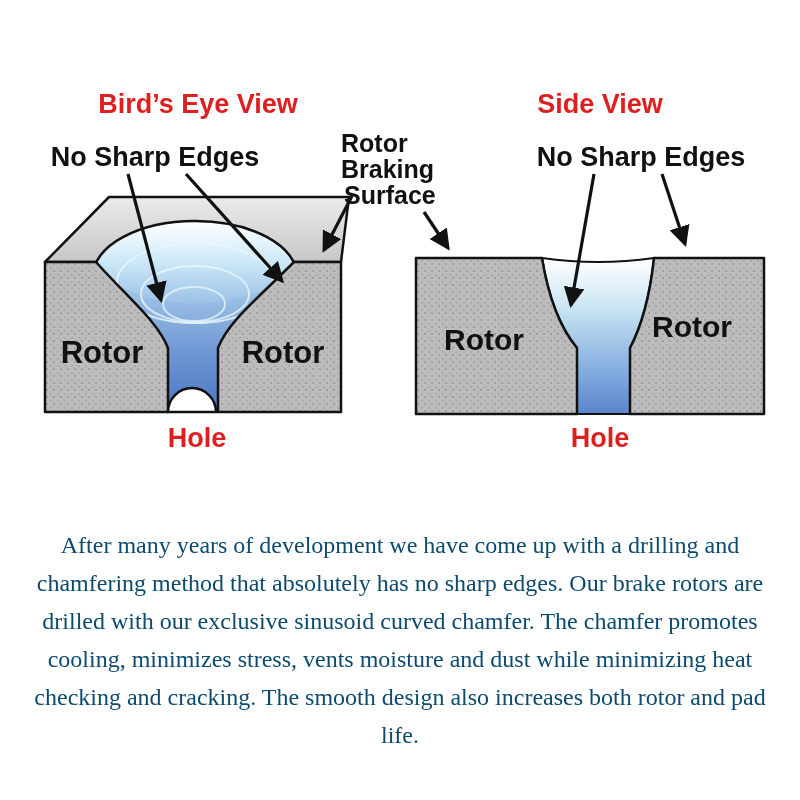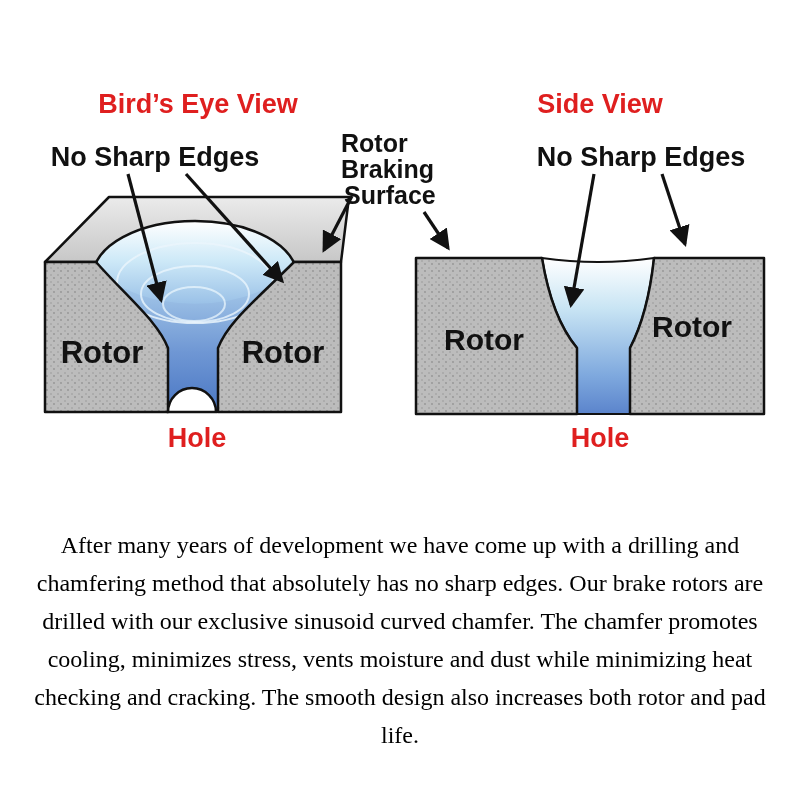--- a/index.html
+++ b/index.html
@@ -11,21 +11,21 @@
     overflow:hidden;
   }
   svg text{font-family:"Liberation Sans",sans-serif;}
   .t-red{font-weight:bold;}
   .t-black{fill:#111111;font-weight:bold;}
   .paragraph{
     position:absolute;
     left:18px;top:526px;width:764px;
     font-family:"Liberation Serif",serif;
     font-size:24px;line-height:38px;
-    text-align:center;color:#000000;
+    text-align:center;color:#0c4a6e;
   }
 </style>
 </head>
 <body>
 
 <div class="canvas">
 
   <svg width="800" height="480" viewBox="0 0 800 480">
     <defs>
       <linearGradient id="topGrad" x1="0" y1="0" x2="0" y2="1">

